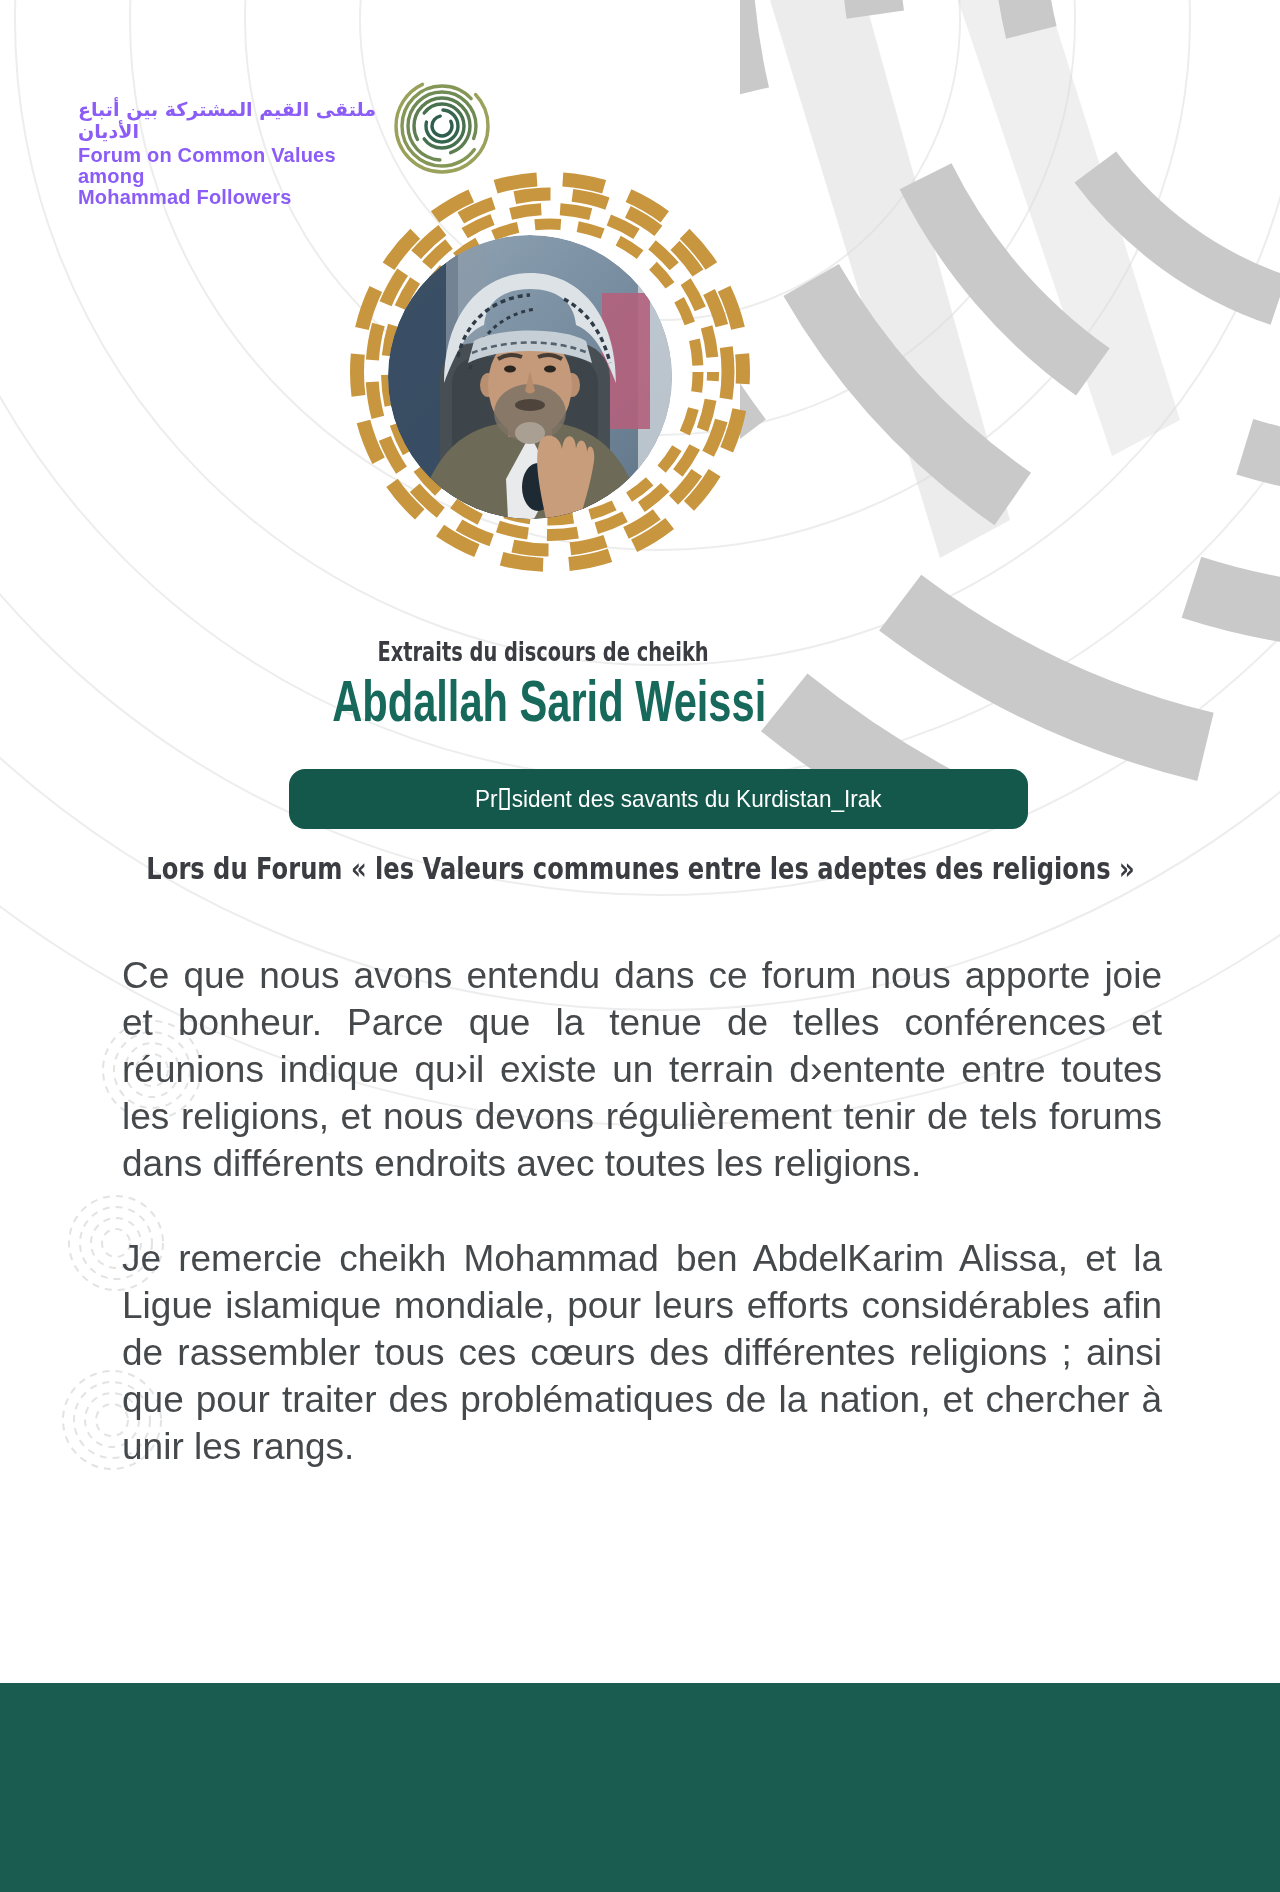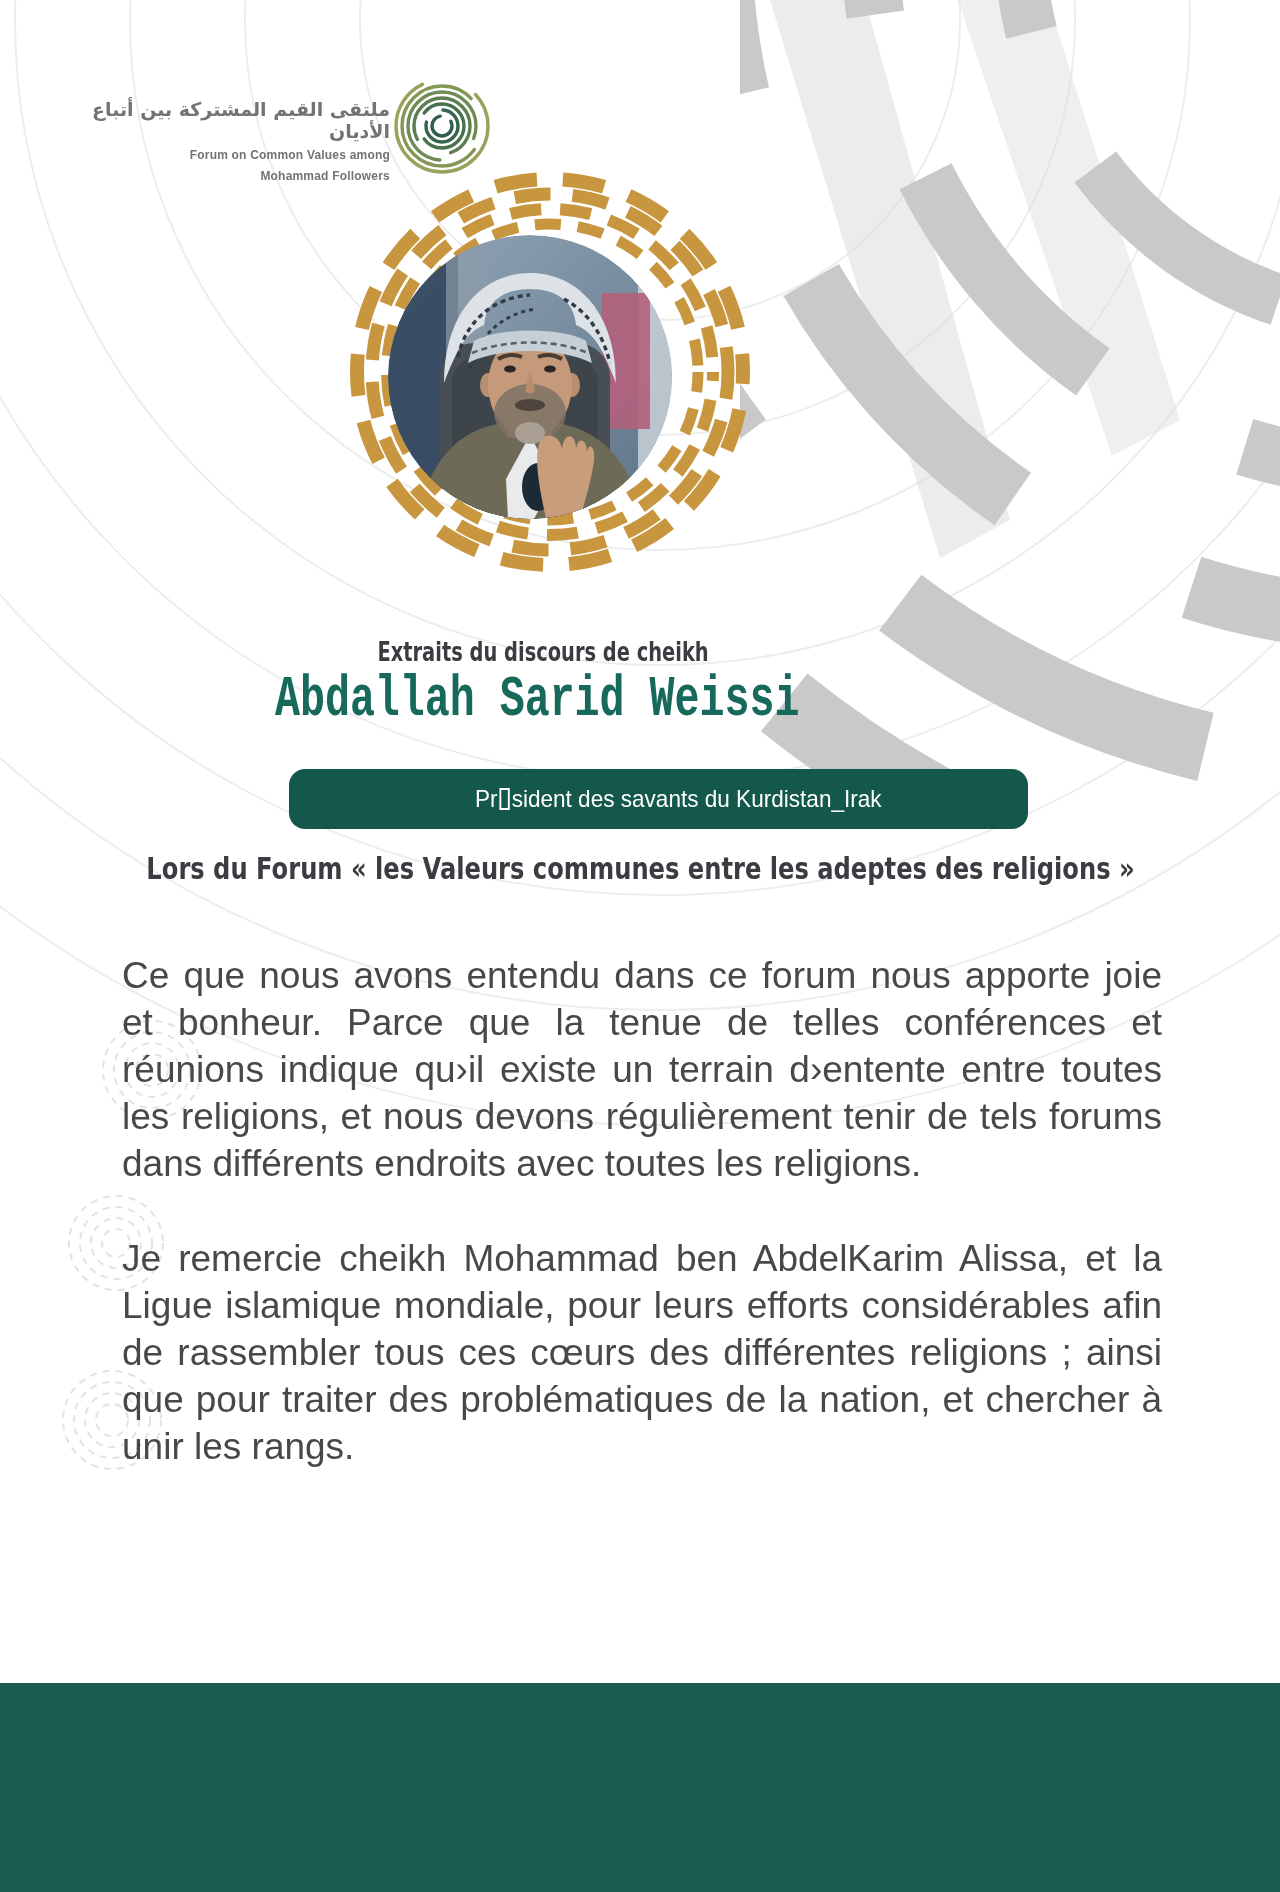--- a/index.html
+++ b/index.html
@@ -4,36 +4,36 @@
 <style>
   html,body{margin:0;padding:0;background:#fff;}
   .page{position:relative;width:1280px;height:1892px;overflow:hidden;background:#ffffff;
         font-family:"Liberation Sans",sans-serif;}
   svg{display:block;}
 
   
   .bg-decor{position:absolute;left:0;top:0;z-index:0;}
 
   
-  .brand-text{position:absolute;left:70px;top:98px;width:320px;text-align:right;
-              color:#737373;z-index:3;}
+  .brand-text{position:absolute;left:78px;top:98px;width:320px;text-align:left;
+              color:#8b5cf6;z-index:3;}
   .brand-ar{font-family:"DejaVu Sans",sans-serif;font-size:19px;font-weight:bold;direction:rtl;margin-bottom:3px;}
-  .brand-en{font-size:12px;font-weight:bold;line-height:21px;letter-spacing:.2px;}
+  .brand-en{font-size:20px;font-weight:bold;line-height:21px;letter-spacing:.2px;}
   .brand-mark{position:absolute;left:392px;top:76px;z-index:3;}
 
   
   .ring{position:absolute;left:330px;top:152px;z-index:1;}
   .portrait{position:absolute;left:388px;top:235px;z-index:2;border-radius:50%;}
 
   
   .kicker{position:absolute;left:10px;top:636px;width:1066px;text-align:center;z-index:3;
           font-family:"DejaVu Sans",sans-serif;font-weight:bold;font-size:27px;color:#3B3C41;}
   .kicker span{display:inline-block;transform:scaleX(.72);transform-origin:center;white-space:nowrap;}
-  .name{position:absolute;left:4px;top:668px;width:1066px;margin:0;text-align:center;z-index:3;
-        font-family:Liberation Mono, monospace;font-weight:bold;font-size:57px;color:#17695B;}
+  .name{position:absolute;left:16px;top:668px;width:1066px;margin:0;text-align:center;z-index:3;
+        font-family:Liberation Sans, sans-serif;font-weight:bold;font-size:57px;color:#17695B;}
   .name span{display:inline-block;transform:scaleX(.73);transform-origin:center;white-space:nowrap;}
   .pill{position:absolute;left:289px;top:769px;width:700px;height:60px;border-radius:16px;
         background:#14584C;display:flex;align-items:center;justify-content:center;z-index:3;
         color:#fff;font-size:24px;padding-left:39px;}
   .pill .inner{display:inline-block;transform:scaleX(.94);transform-origin:center;white-space:nowrap;}
   .tofu{display:inline-block;width:11px;height:22px;border:2px solid #fff;margin:0 2px;
         vertical-align:-3px;box-sizing:border-box;}
   .forum-line{position:absolute;left:0;top:850px;width:1280px;text-align:center;z-index:3;
         font-family:"DejaVu Sans",sans-serif;font-weight:bold;font-size:31px;color:#3B3C41;}
   .forum-line span{display:inline-block;transform:scaleX(.78);transform-origin:center;white-space:nowrap;}

